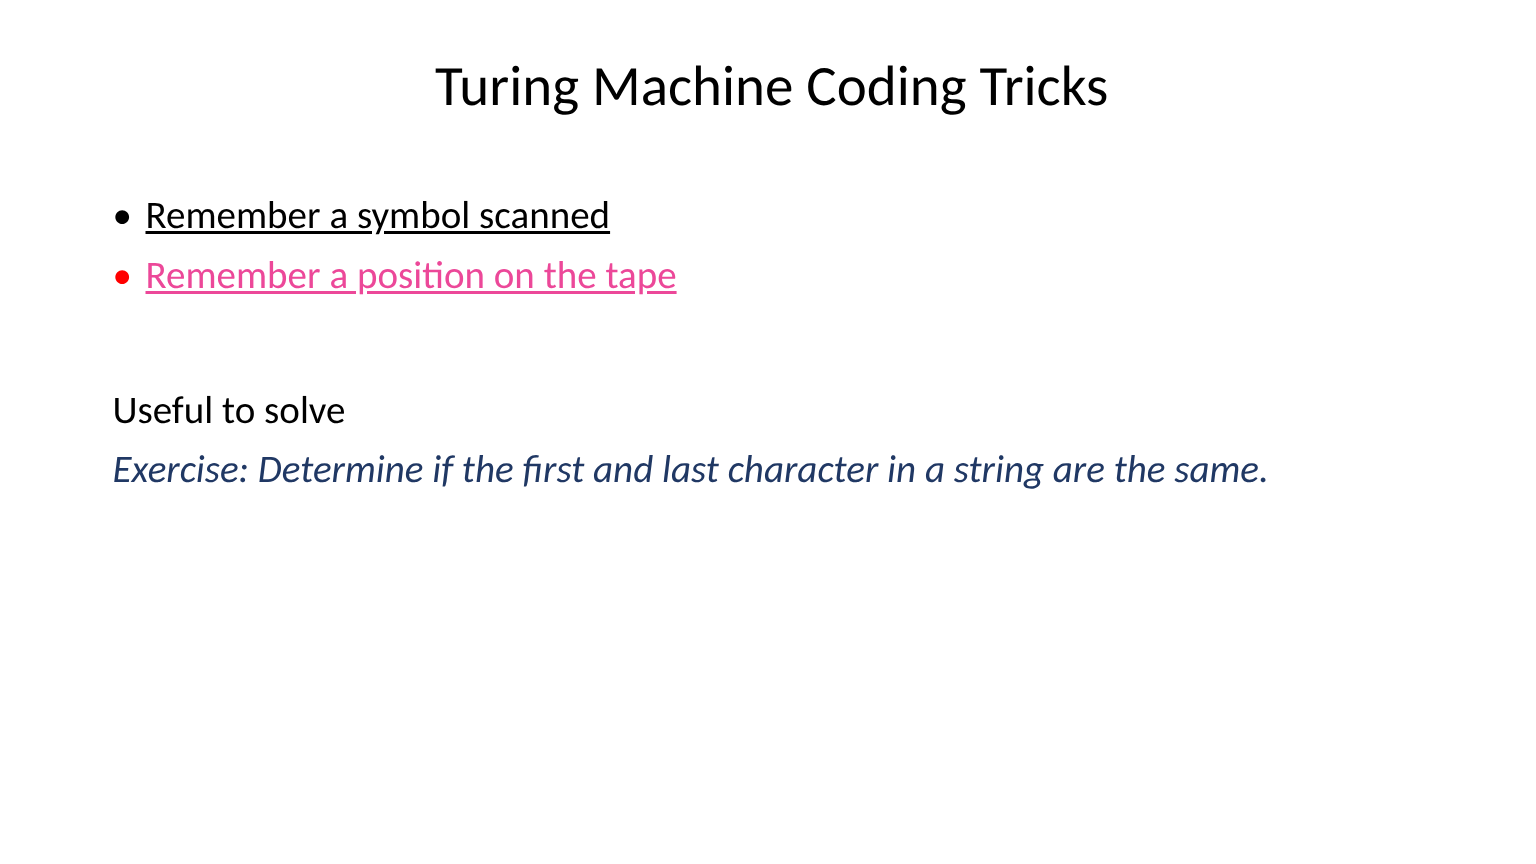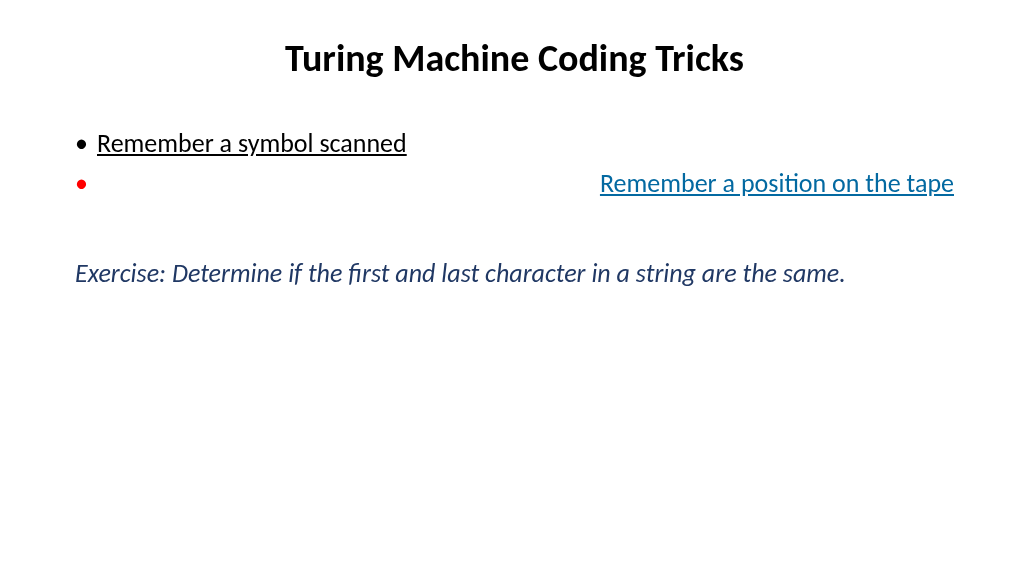--- a/index.html
+++ b/index.html
@@ -11,21 +11,21 @@
       width: 1024px;
       height: 576px;
       background: #ffffff;
       font-family: Calibri, "Segoe UI", Arial, sans-serif;
       overflow: hidden;
       padding: 30px 70px 30px 75px;
     }
     .title {
       text-align: center;
       font-size: 38px;
-      font-weight: 700;
+      font-weight: 400;
       color: #000000;
       margin-bottom: 45px;
       margin-top: 5px;
     }
     .content {
       font-size: 26px;
       line-height: 1.35;
     }
     .bullet-list {
       list-style: none;
@@ -43,22 +43,21 @@
       left: 0;
       top: 0;
     }
     .bullet-black {
       color: #000000;
     }
     .bullet-black::before {
       color: #000000;
     }
     .bullet-red {
-      color: #0369a1;
-      text-align: right;
+      color: #ec4899;
     }
     .bullet-red::before {
       color: #ff0000;
     }
     .subtitle {
       font-size: 26px;
       color: #000000;
       margin-bottom: 4px;
     }
     .exercise {
@@ -74,15 +73,16 @@
 <body>
 
 <h1 class="title">Turing Machine Coding Tricks</h1>
 
 <div class="content">
   <ul class="bullet-list">
     <li class="bullet-item bullet-black">Remember a symbol scanned</li>
     <li class="bullet-item bullet-red">Remember a position on the tape</li>
   </ul>
 
+  <p class="subtitle">Useful to solve</p>
 
   <p class="exercise navy">Exercise: Determine if the first and last character in a string are the same.</p>
 </div>
 
 </body></html>

